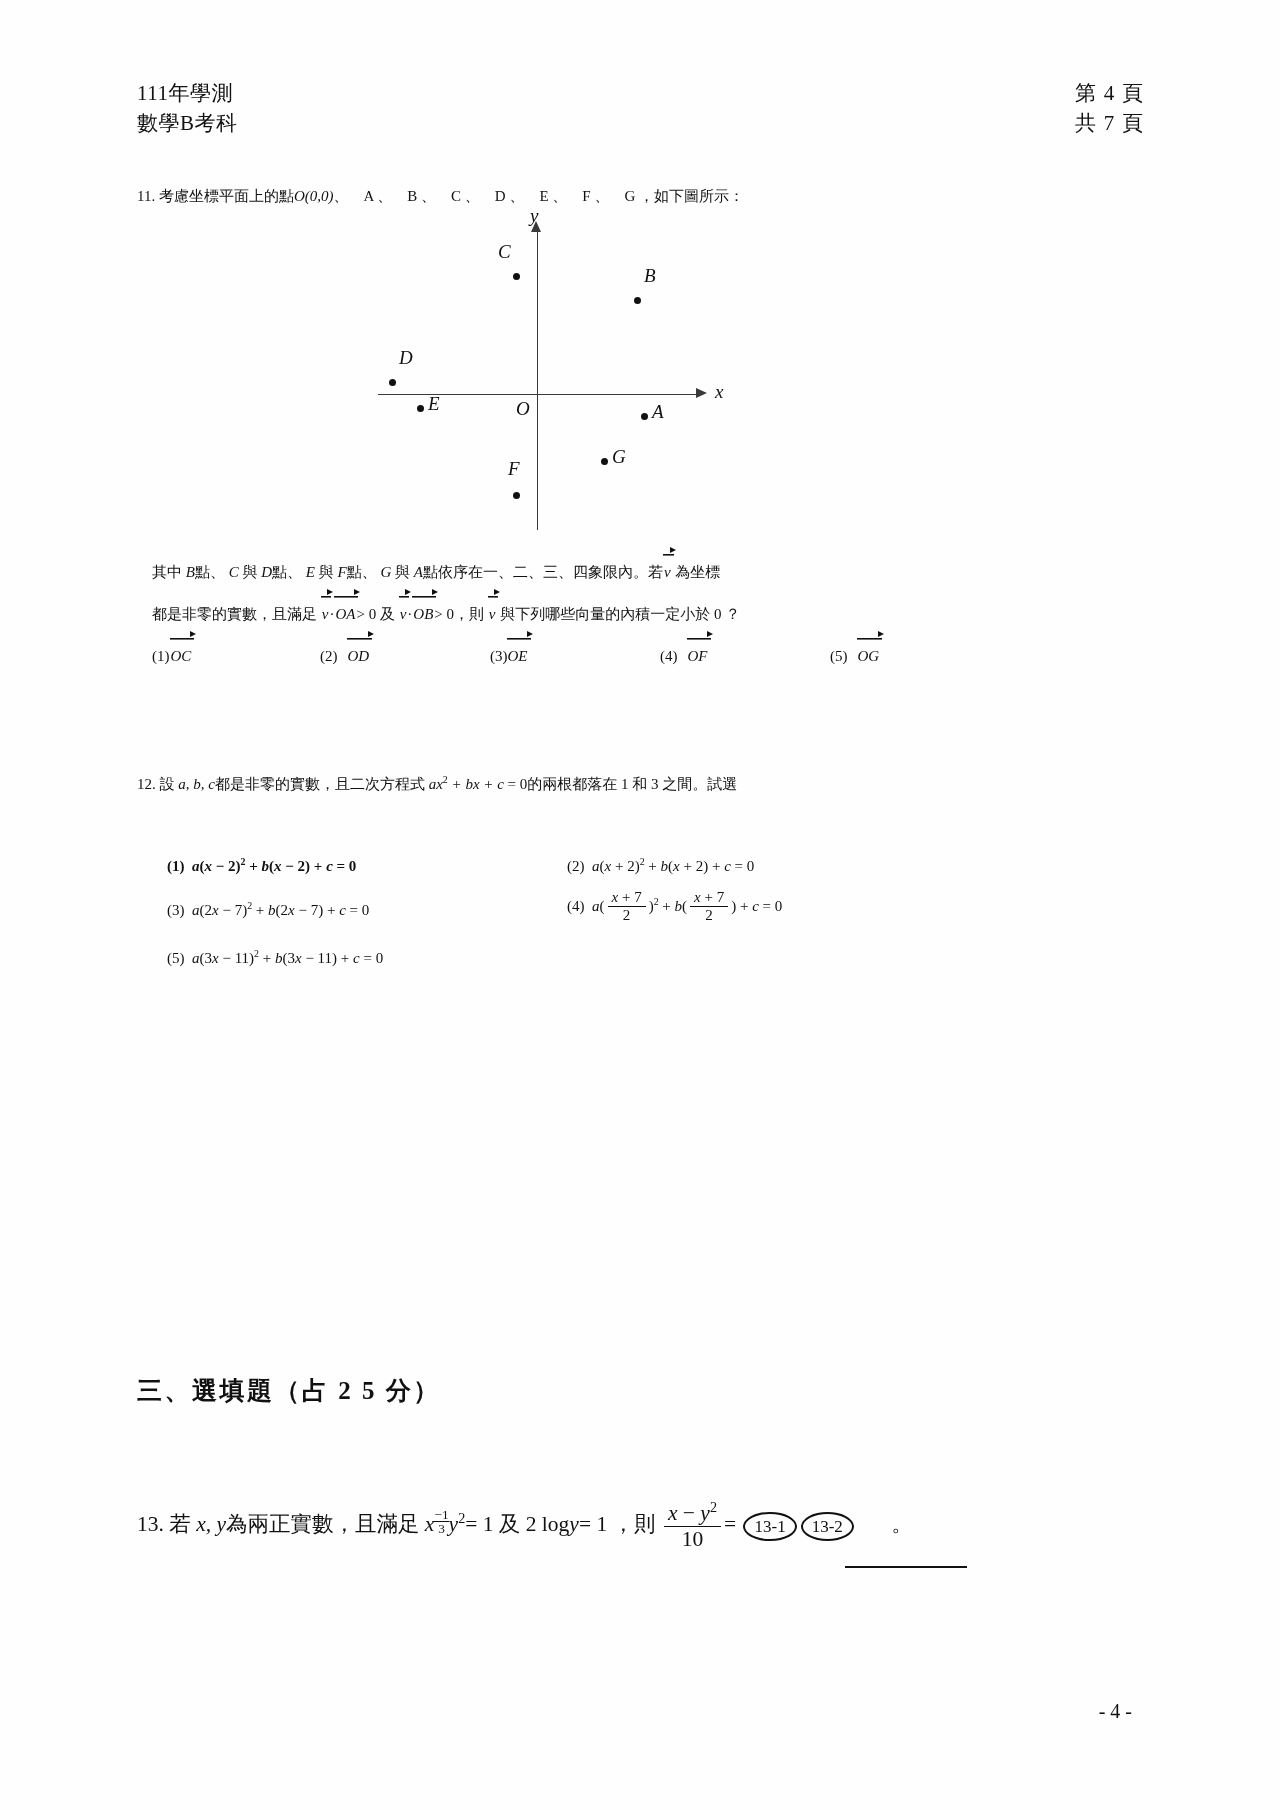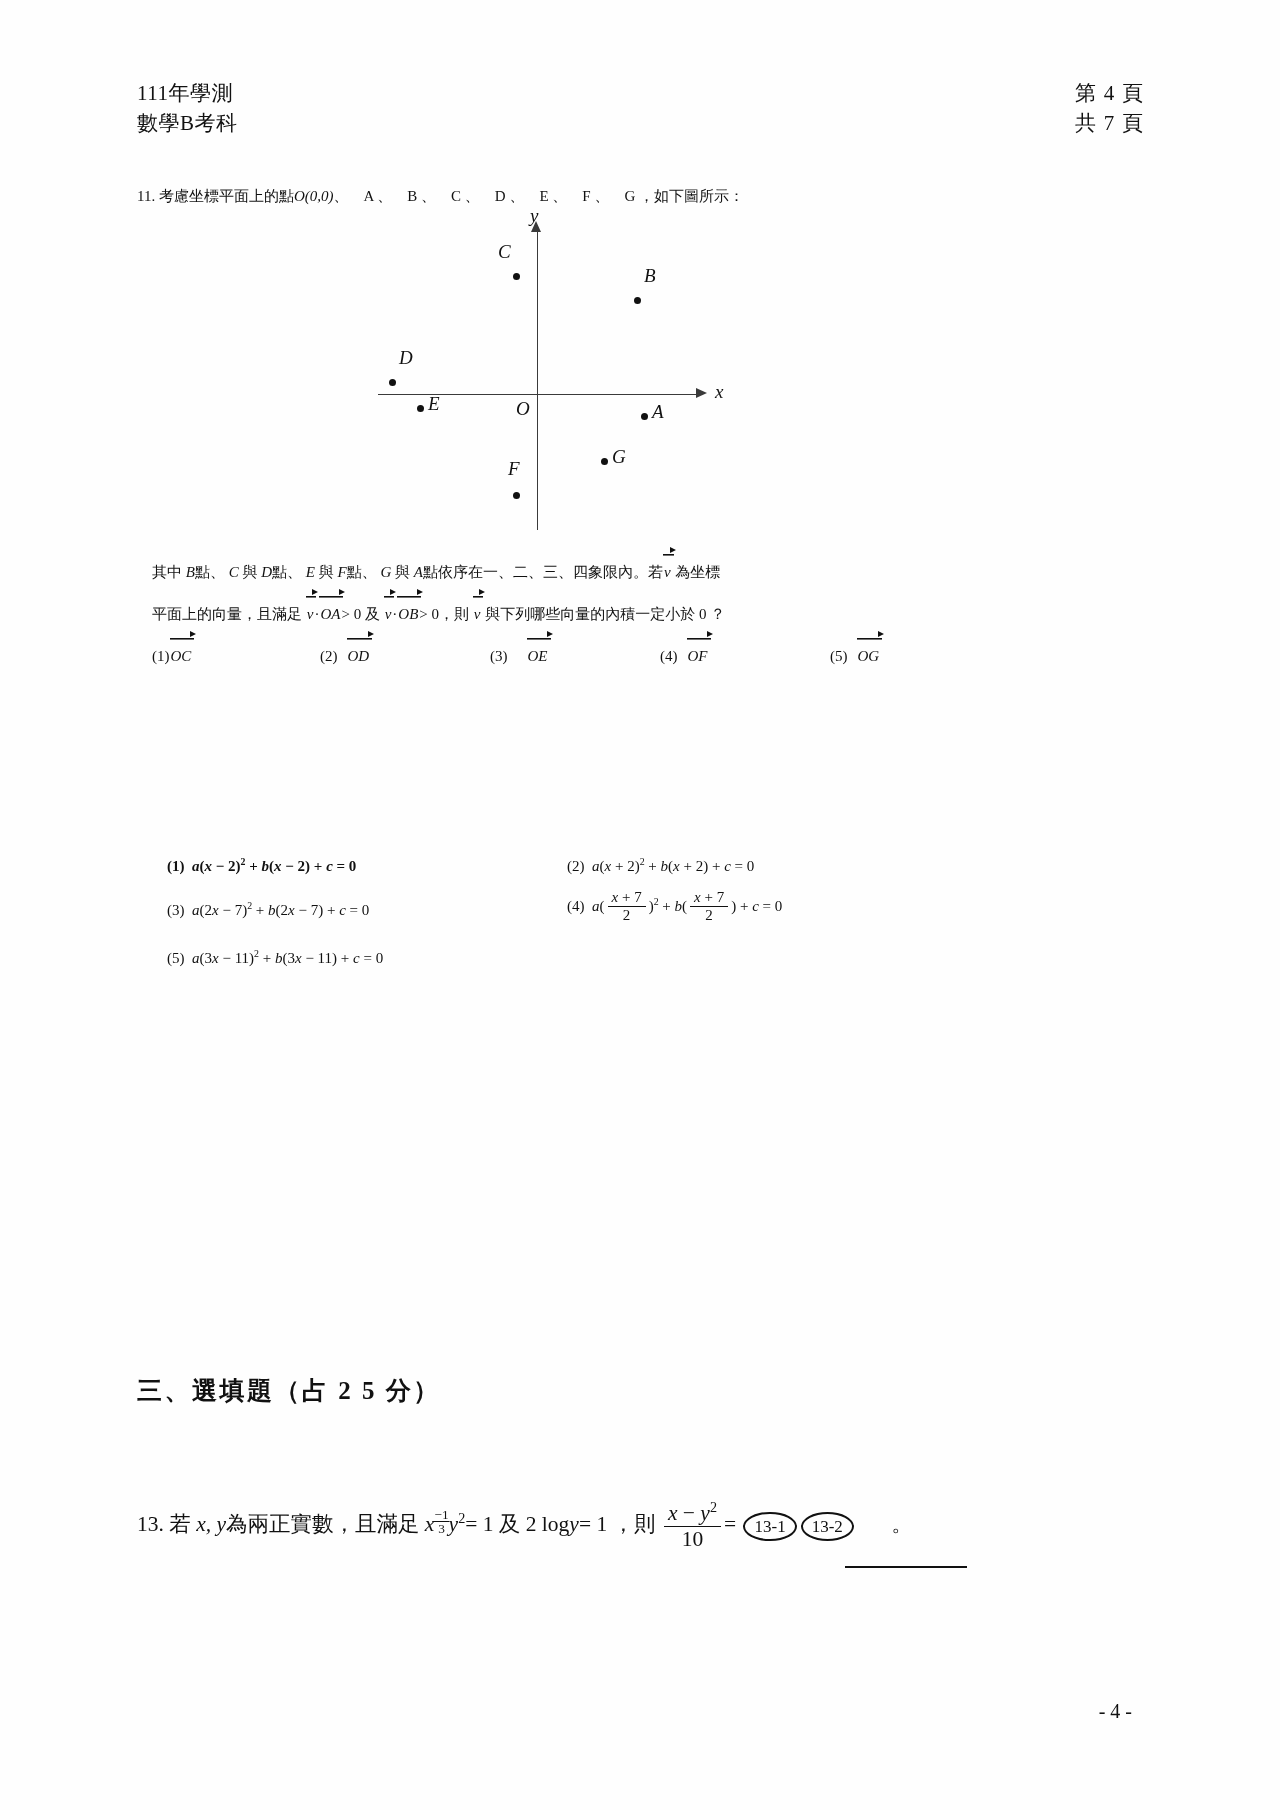--- a/index.html
+++ b/index.html
@@ -131,34 +131,40 @@
     <i class="mi">B</i><span>點、</span>
     <i class="mi">C</i> <span>與</span>
     <i class="mi">D</i><span>點、</span>
     <i class="mi">E</i> <span>與</span>
     <i class="mi">F</i><span>點、</span>
     <i class="mi">G</i> <span>與</span>
     <i class="mi">A</i><span>點依序在一、二、三、四象限內。若</span><span class="vec"><span class="vtxt">v</span><span class="arrowhead"></span></span> <span>為坐標</span>
   </div>
 
   <div class="q" style="left:152px;top:598px;">
-    <span>平面上的向量，且滿足</span>
+    <span>都是非零的實數，且滿足</span>
     <span class="vec"><span class="vtxt">v</span><span class="arrowhead"></span></span><span>·</span><span class="vec"><span class="vtxt">OA</span><span class="arrowhead"></span></span><span>&gt; 0 及</span>
     <span class="vec"><span class="vtxt">v</span><span class="arrowhead"></span></span><span>·</span><span class="vec"><span class="vtxt">OB</span><span class="arrowhead"></span></span><span>&gt; 0，則</span>
     <span class="vec"><span class="vtxt">v</span><span class="arrowhead"></span></span> <span>與下列哪些向量的內積一定小於 0 ？</span>
   </div>
 
   <div id="q11-options">
       <div class="q" style="left: 152px; top: 640px;"><span class="qnum">(1)</span><span class="vec" style=""><span class="vtxt">OC</span><span class="arrowhead"></span></span></div>
       <div class="q" style="left: 320px; top: 640px;"><span class="qnum">(2)</span><span class="vec" style="margin-left: 10px;"><span class="vtxt">OD</span><span class="arrowhead"></span></span></div>
-      <div class="q" style="left: 490px; top: 640px;"><span class="qnum">(3)</span><span class="vec" style="margin-left: 20px;"><span class="vtxt">OE</span><span class="arrowhead"></span></span></div>
+      <div class="q" style="left: 490px; top: 640px;"><span class="qnum">(3)</span><span class="vec" style="margin-left: 0;"><span class="vtxt">OE</span><span class="arrowhead"></span></span></div>
       <div class="q" style="left: 660px; top: 640px;"><span class="qnum">(4)</span><span class="vec" style="margin-left: 10px;"><span class="vtxt">OF</span><span class="arrowhead"></span></span></div>
       <div class="q" style="left: 830px; top: 640px;"><span class="qnum">(5)</span><span class="vec" style="margin-left: 10px;"><span class="vtxt">OG</span><span class="arrowhead"></span></span></div>
     </div>
 
+  <div class="q" style="left:137px;top:770px;">
+    <span class="qnum">12.</span>
+    <span>設</span>
+    <i class="mi">a, b, c</i><span>都是非零的實數，且二次方程式</span>
+    <span><i class="mi">ax</i><span class="supn">2</span><i class="mi"> + bx + c</i> = 0</span><span>的兩根都落在 1 和 3 之間。試選</span>
+  </div>
 
   <div id="q12-options">
       <div class="q" style="left: 167px; top: 852px; font-weight: bold;"><span class="qnum">(1)</span>&nbsp;&nbsp;<span><i class="mi">a</i>(<i class="mi">x</i> − 2)<span class="supn">2</span> + <i class="mi">b</i>(<i class="mi">x</i> − 2) + <i class="mi">c</i> = 0</span></div>
       <div class="q" style="left: 567px; top: 852px;"><span class="qnum">(2)</span>&nbsp;&nbsp;<span><i class="mi">a</i>(<i class="mi">x</i> + 2)<span class="supn">2</span> + <i class="mi">b</i>(<i class="mi">x</i> + 2) + <i class="mi">c</i> = 0</span></div>
       <div class="q" style="left: 167px; top: 896px;"><span class="qnum">(3)</span>&nbsp;&nbsp;<span><i class="mi">a</i>(2<i class="mi">x</i> − 7)<span class="supn">2</span> + <i class="mi">b</i>(2<i class="mi">x</i> − 7) + <i class="mi">c</i> = 0</span></div>
       <div class="q" style="left: 567px; top: 890px;"><span class="qnum">(4)</span>&nbsp;&nbsp;<span><i class="mi">a</i>(<span class="frac"><span class="nu"><i class="mi">x</i> + 7</span><span class="de">2</span></span>)<span class="supn">2</span> + <i class="mi">b</i>(<span class="frac"><span class="nu"><i class="mi">x</i> + 7</span><span class="de">2</span></span>) + <i class="mi">c</i> = 0</span></div>
       <div class="q" style="left: 167px; top: 944px;"><span class="qnum">(5)</span>&nbsp;&nbsp;<span><i class="mi">a</i>(3<i class="mi">x</i> − 11)<span class="supn">2</span> + <i class="mi">b</i>(3<i class="mi">x</i> − 11) + <i class="mi">c</i> = 0</span></div>
     </div>
 
   <div class="sect">三、選填題（占 2 5 分）</div>

